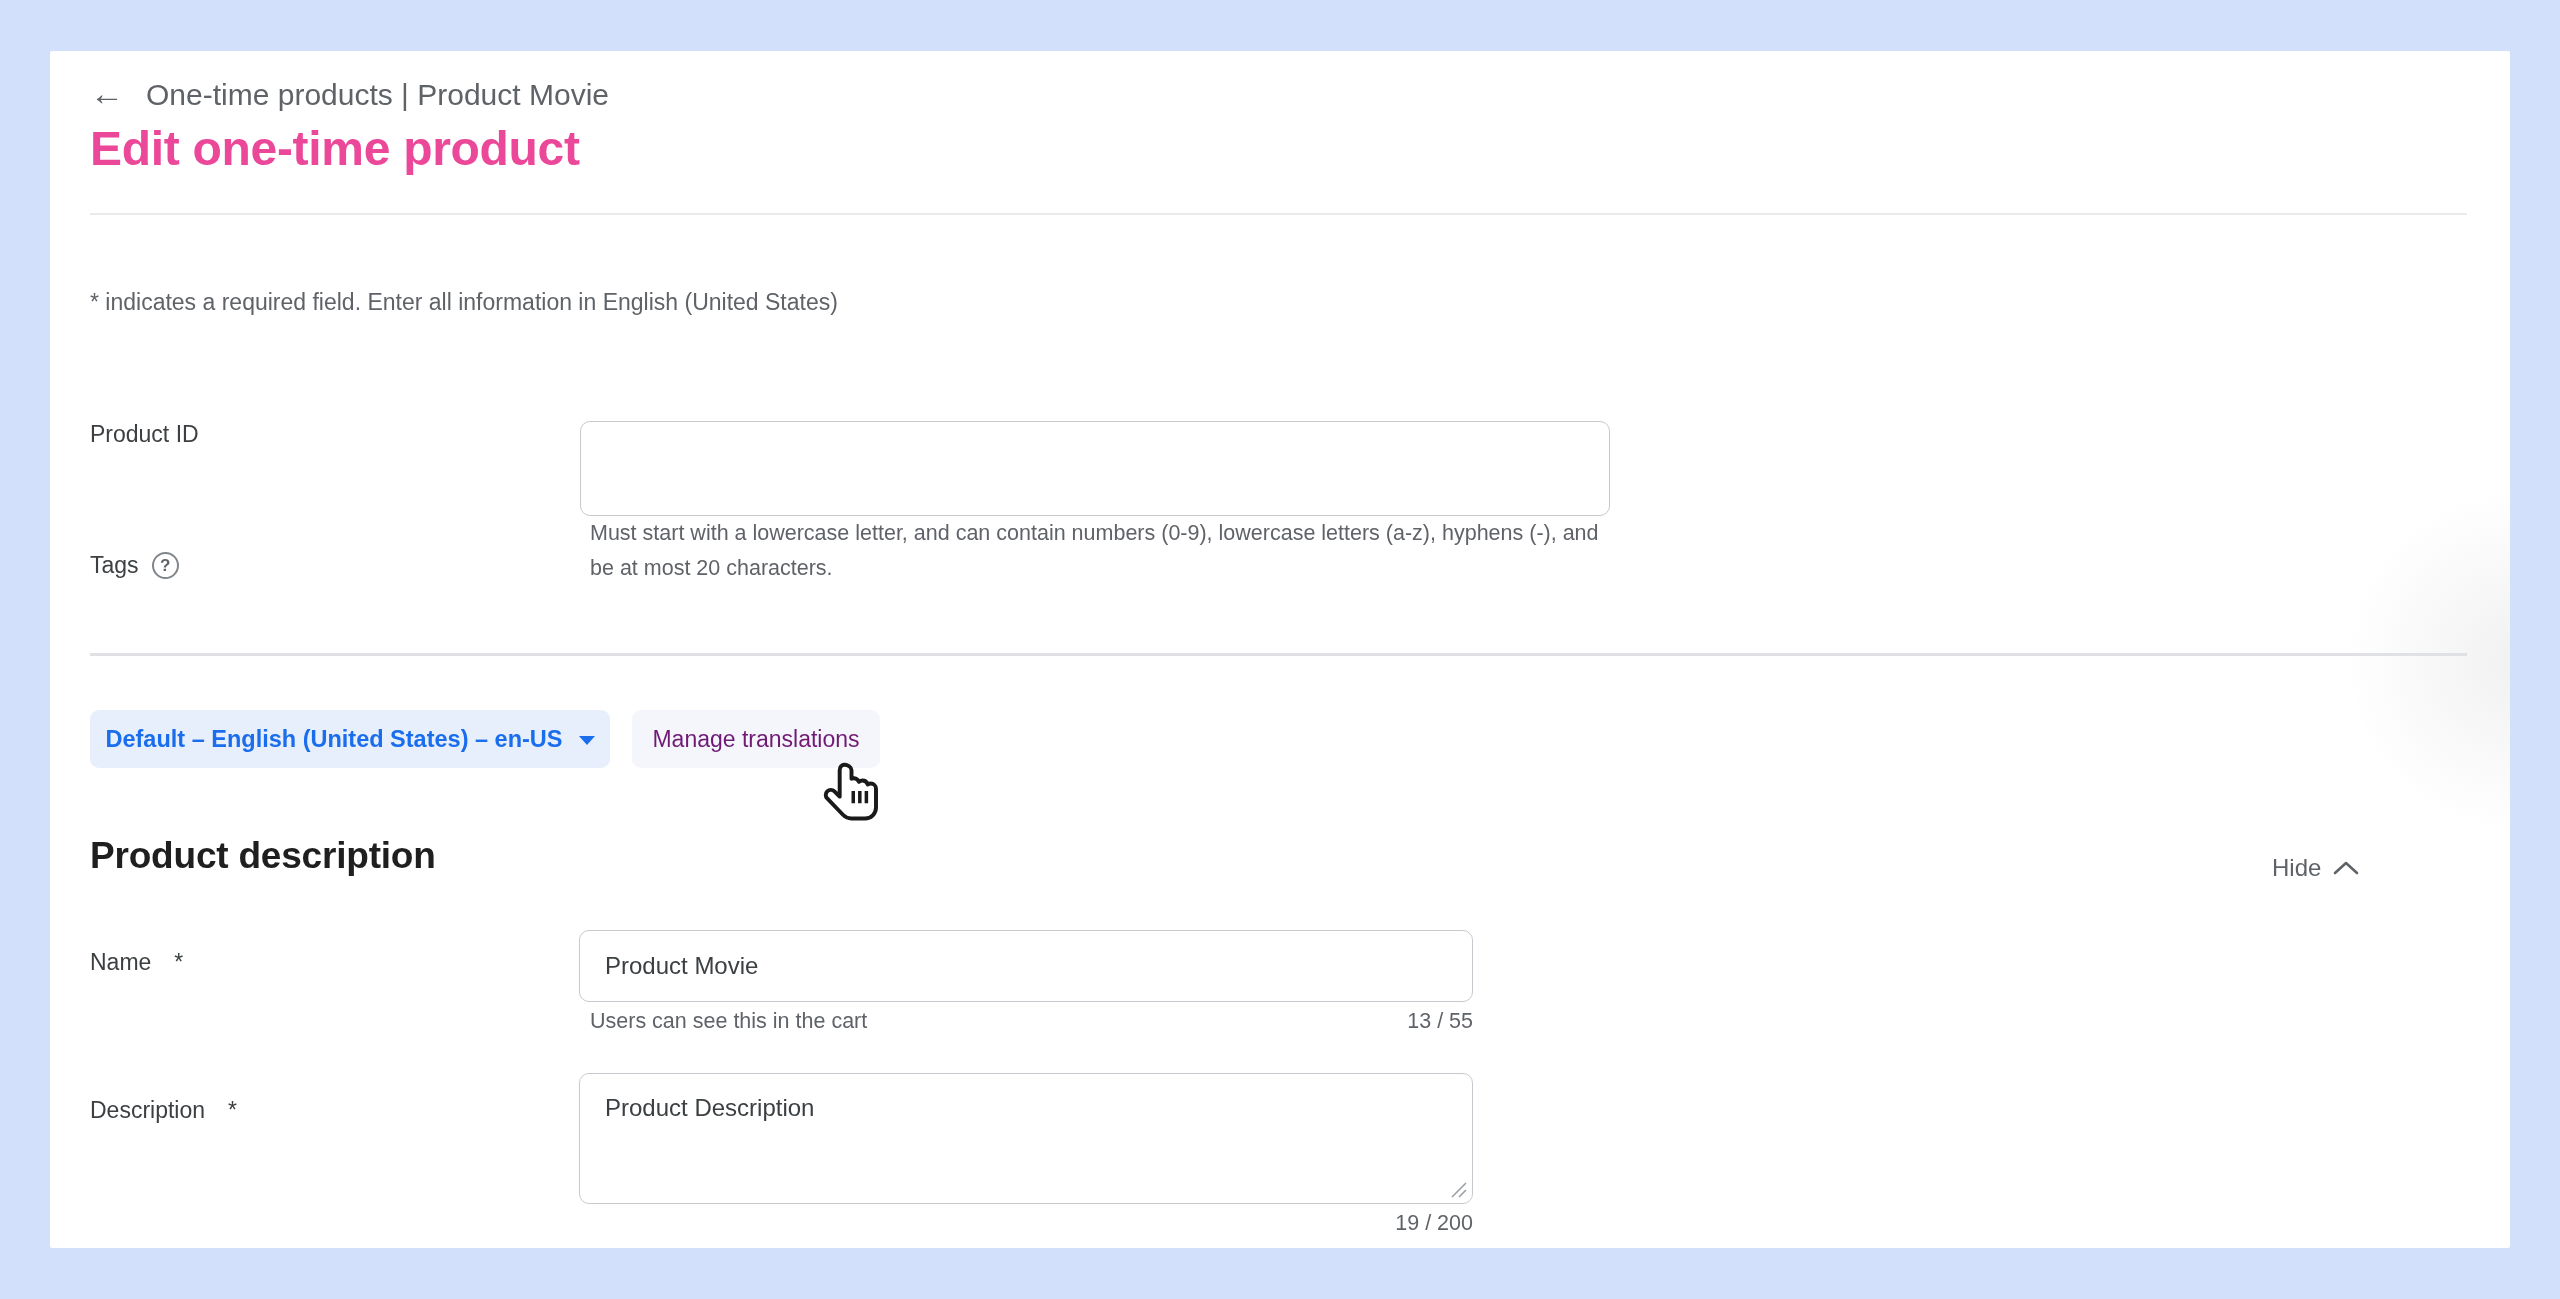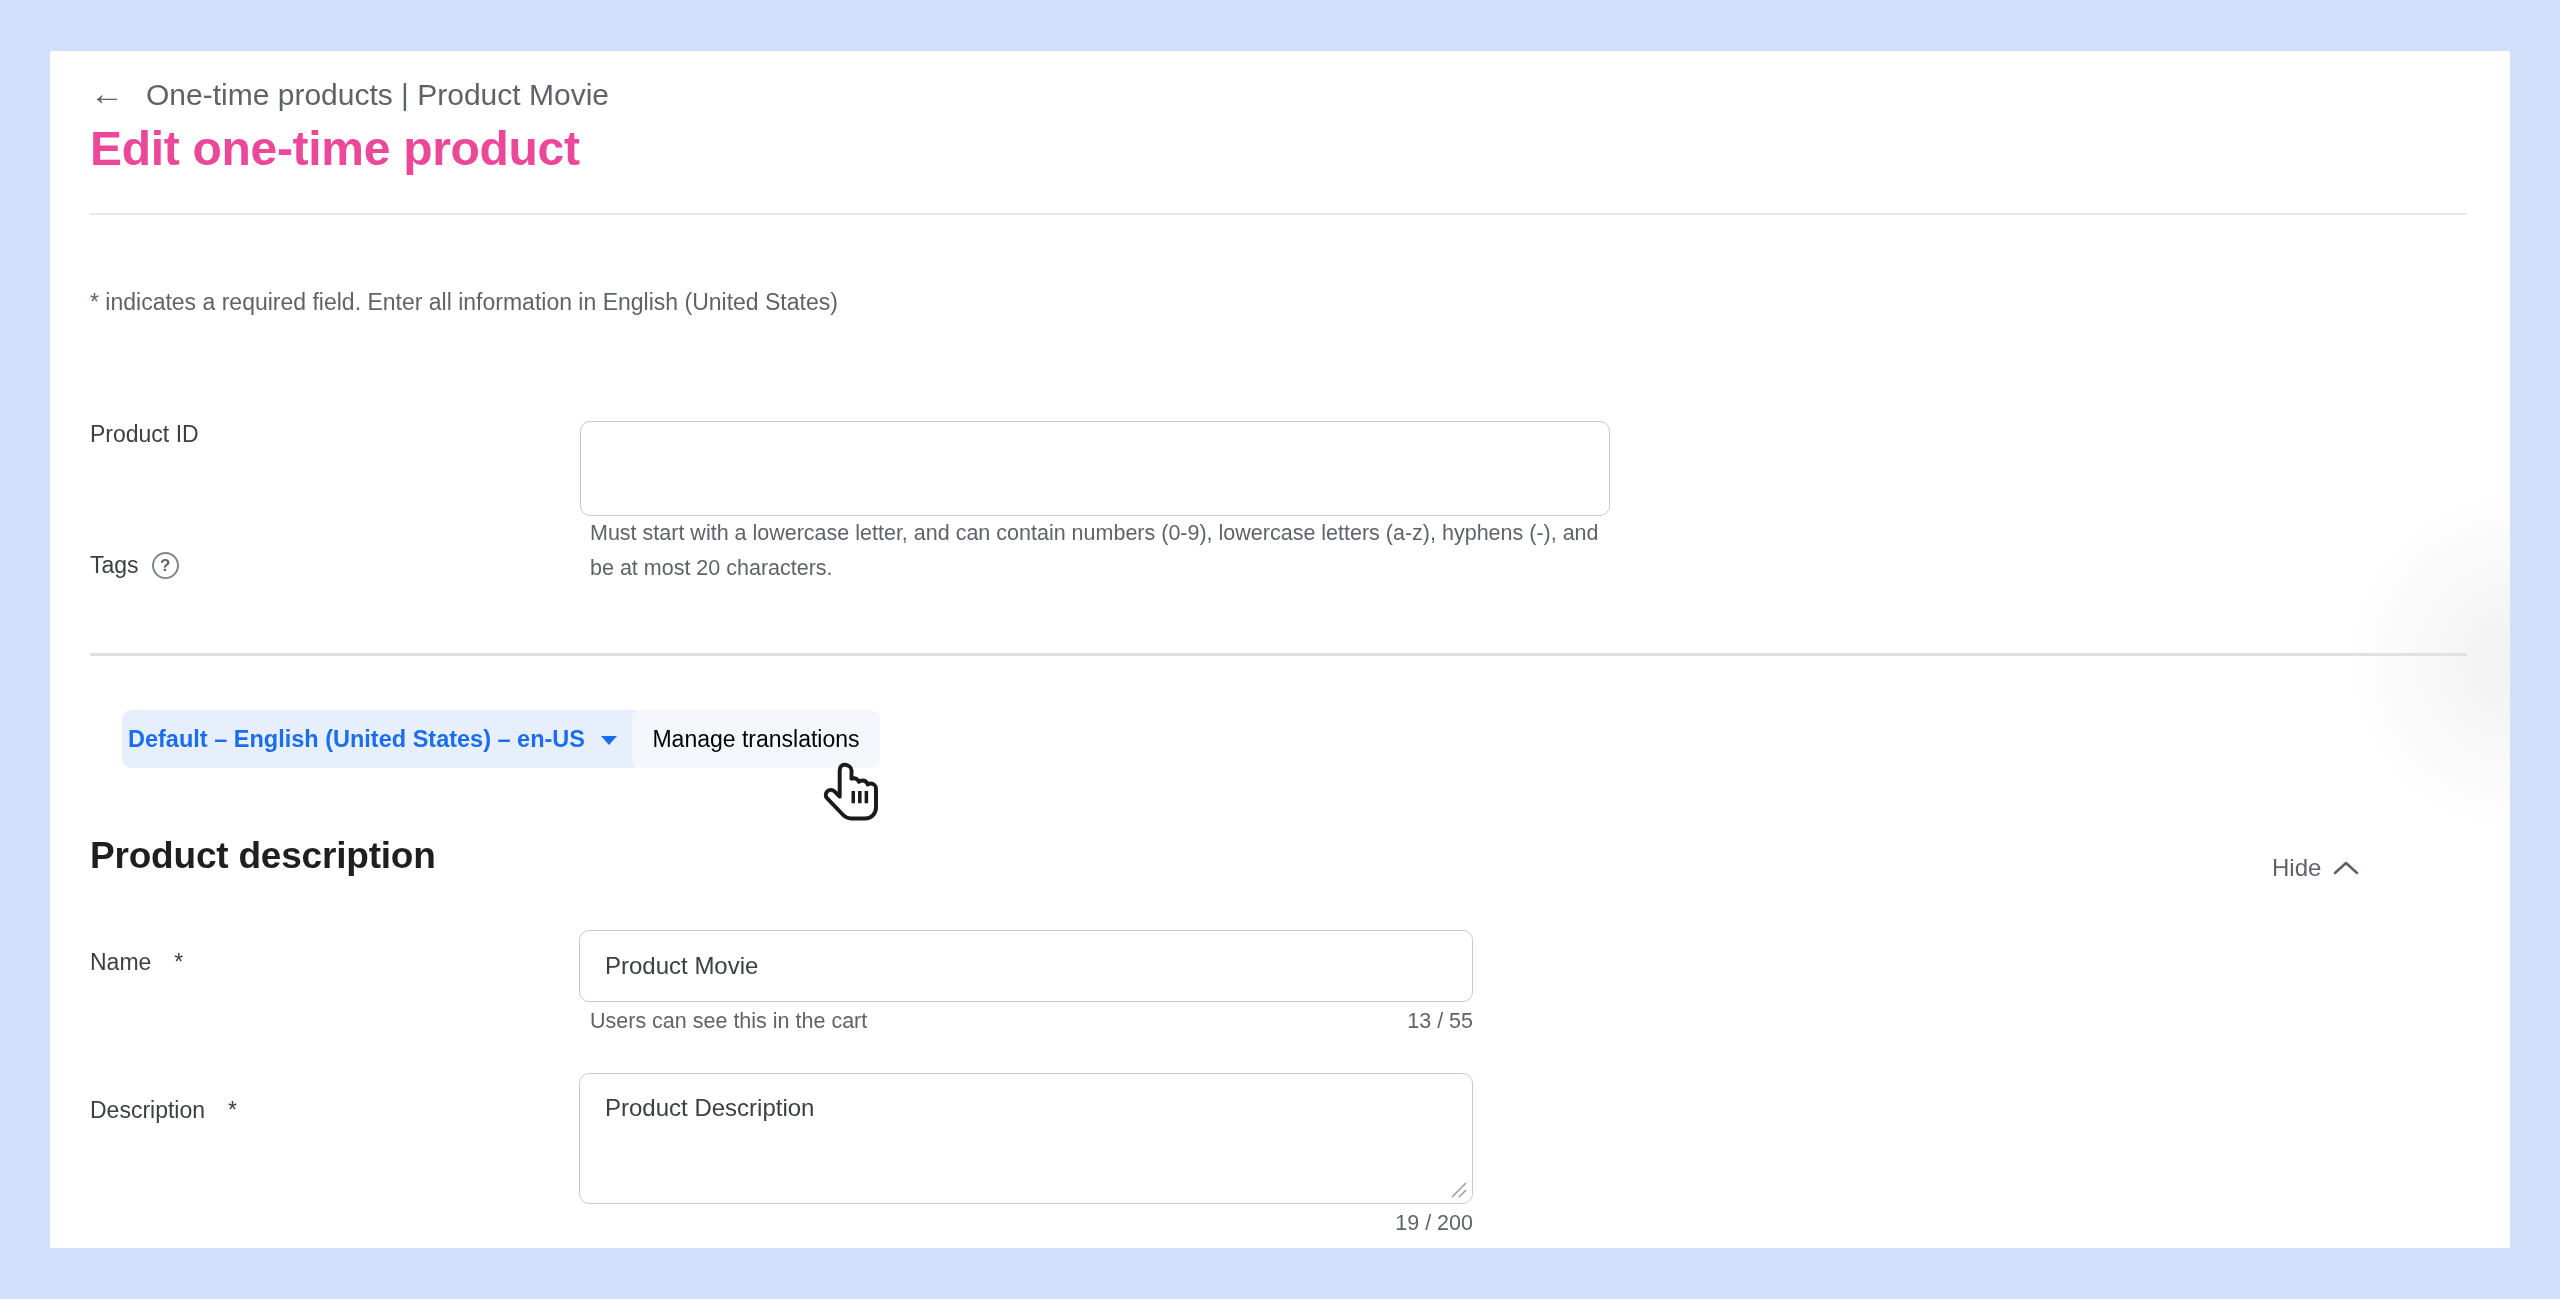--- a/index.html
+++ b/index.html
@@ -93,36 +93,35 @@
     position:absolute;left:529px;top:1022px;width:894px;height:131px;
     resize:none;padding:20px 25px;
   }
   .resize-handle{
     position:absolute;left:1398px;top:1128px;width:20px;height:20px;
     pointer-events:none;
   }
   .lang-chip{
     position:absolute;left:40px;top:659px;height:58px;width:520px;
     background:#e7effd;border:none;border-radius:9px;
-    display:flex;align-items:center;gap:16px;
+    display:flex;align-items:center;justify-content:center;gap:16px;
     font-family:"Liberation Sans", sans-serif;
     font-size:23.5px;font-weight:600;color:#1a6ded;
     cursor:pointer;
-    margin-left:32px;
   }
   .caret-down{
     width:0;height:0;border-left:8px solid transparent;border-right:8px solid transparent;
     border-top:9px solid #1a6ded;display:inline-block;margin-top:3px;
   }
   .manage-btn{
     position:absolute;left:582px;top:659px;height:58px;width:248px;
     background:#f4f6fb;border:none;border-radius:9px;
     display:flex;align-items:center;justify-content:center;
     font-family:"Liberation Sans", sans-serif;
-    font-size:23px;color:#000000;
+    font-size:23px;color:#701a75;
     cursor:pointer;
   }
   .cursor-pointer{
     position:absolute;left:770px;top:704px;width:70px;height:78px;
     pointer-events:none;z-index:5;
   }
   .section-header{
     position:absolute;left:40px;top:784px;
     font-size:37px;font-weight:700;color:#1f1f1f;letter-spacing:-0.2px;
   }

